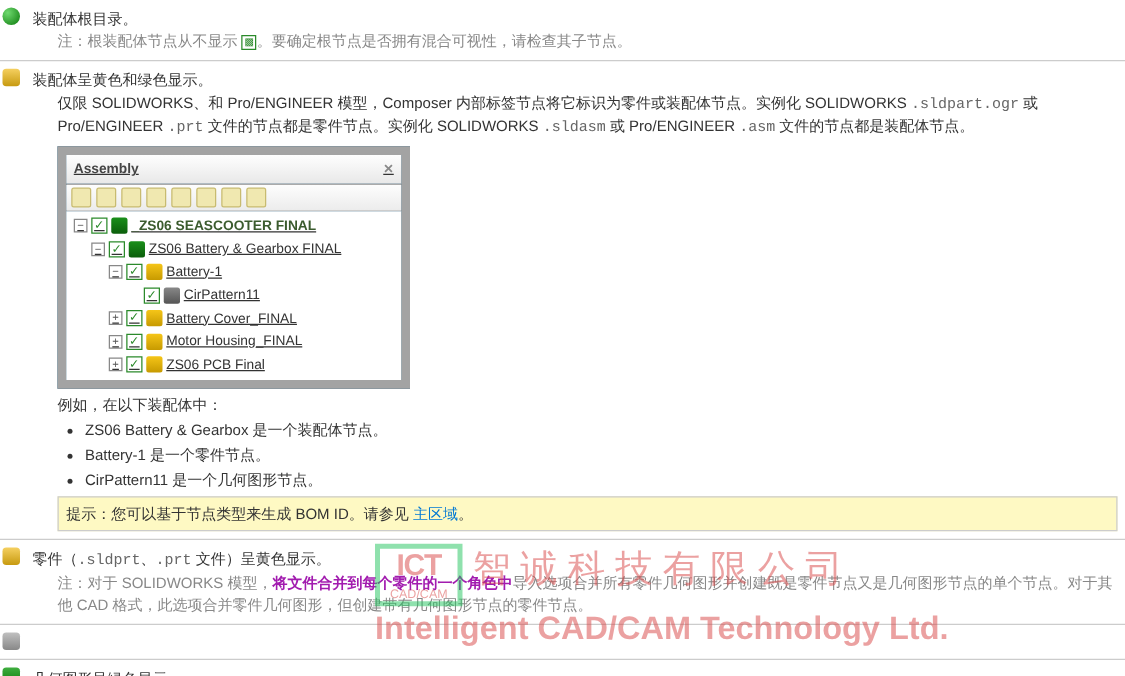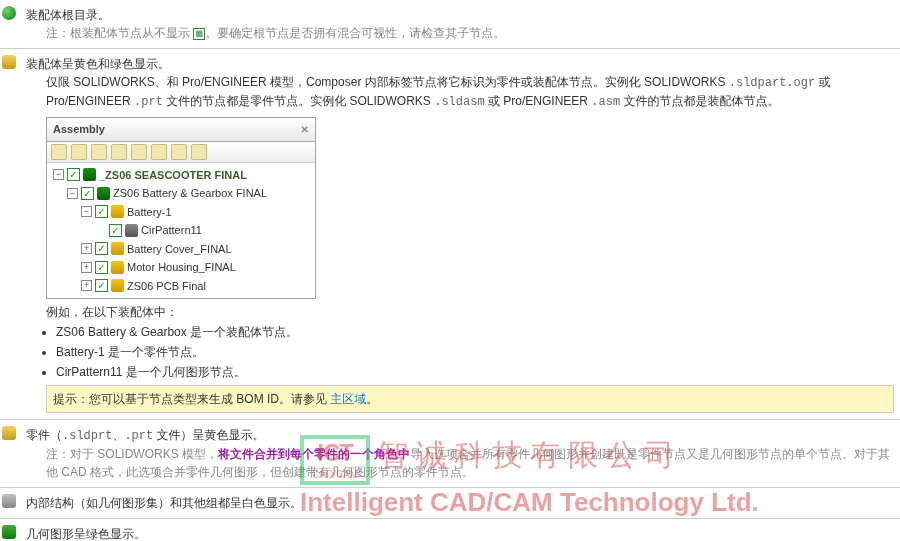--- a/index.html
+++ b/index.html
@@ -39,35 +39,36 @@
     cursor: pointer;
   }
   .indent {
     margin-left: 20px;
   }
   ul.bullets {
     margin: 2px 0 2px 30px;
     padding: 0;
   }
   ul.bullets li {
-    margin: 2px 0;
+    margin: 2px 12px;
   }
   .tipbox {
     border: 1px solid #ccc;
     background: #fef9c3;
     padding: 4px 6px;
     margin: 4px 0 0 20px;
   }
   
   .assembly-panel {
     width: 268px;
     margin: 6px 0 4px 20px;
-    border: 1px solid #a3a3a3;
+    border: 7px solid #a3a3a3;
     background: #0c4a6e;
     font-size: 11px;
+    text-decoration: underline;
   }
   .assembly-title {
     background: linear-gradient(#fefefe,#e8e8e8);
     border-bottom: 1px solid #aaa;
     padding: 3px 6px;
     display: flex;
     justify-content: space-between;
     align-items: center;
     font-weight: bold;
     color: #444;
@@ -258,21 +259,20 @@
   <div class="content-cell">
     <div><span>零件（</span><span class="code">.sldprt</span><span>、</span><span class="code">.prt</span><span> 文件）呈黄色显示。</span></div>
     <div class="indent note">
       <span>注：对于 SOLIDWORKS 模型，</span><b style="color:#a21caf">将文件合并到每个零件的一个角色中</b><span>导入选项合并所有零件几何图形并创建既是零件节点又是几何图形节点的单个节点。对于其他 CAD 格式，此选项合并零件几何图形，但创建带有几何图形节点的零件节点。</span>
     </div>
   </div>
 </div>
 
 <div class="row">
   <div class="icon-cell"><span class="ic16 ic-box-gray"></span></div>
-  <div class="content-cell">内部结构（如几何图形集）和其他组都呈白色显示。</div>
 </div>
 
 <div class="row">
   <div class="icon-cell"><span class="ic16 ic-box-green"></span></div>
   <div class="content-cell">几何图形呈绿色显示。</div>
 </div>
 
 <div class="watermark">
   <span class="wm-box">
     <span class="wm-line1">ICT</span><br>

